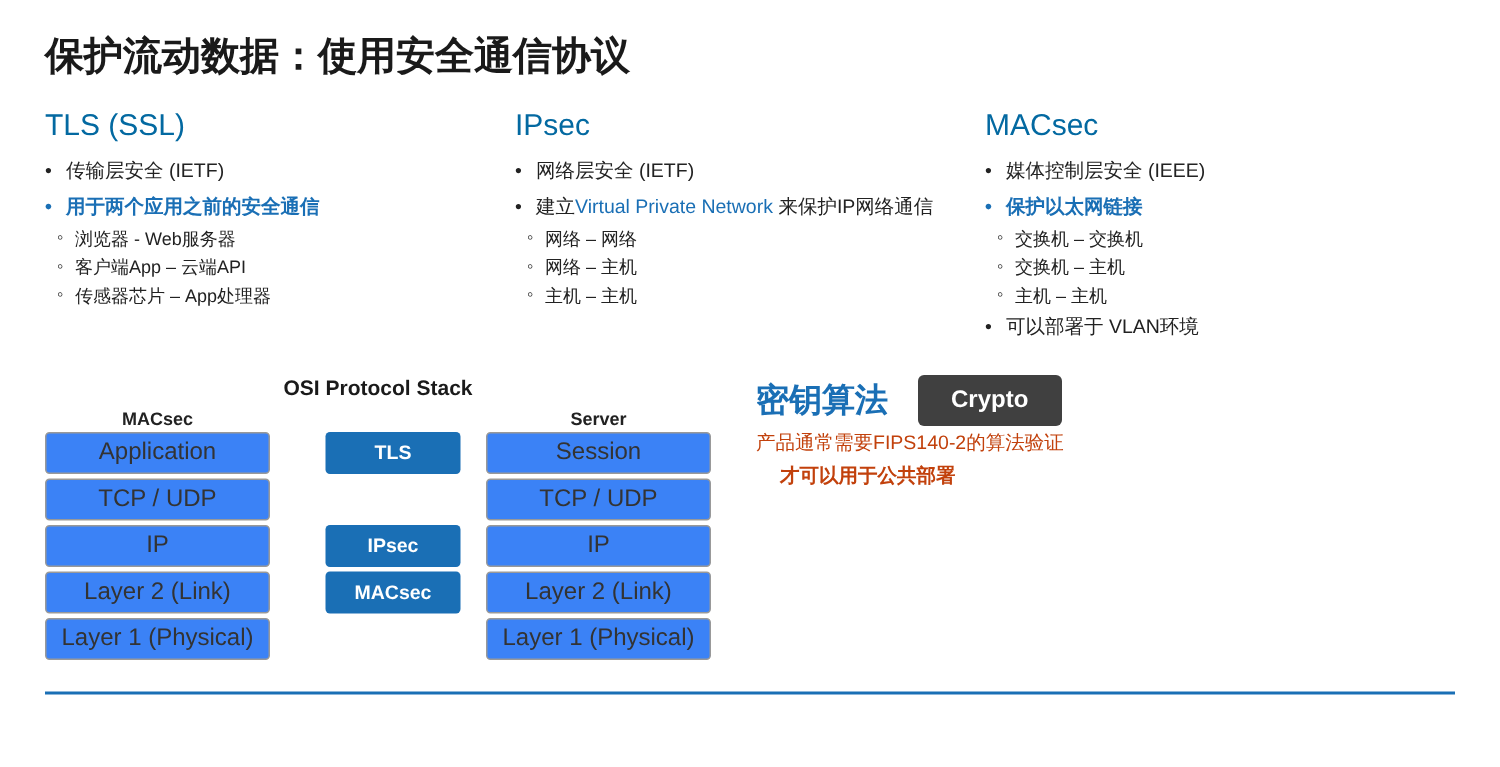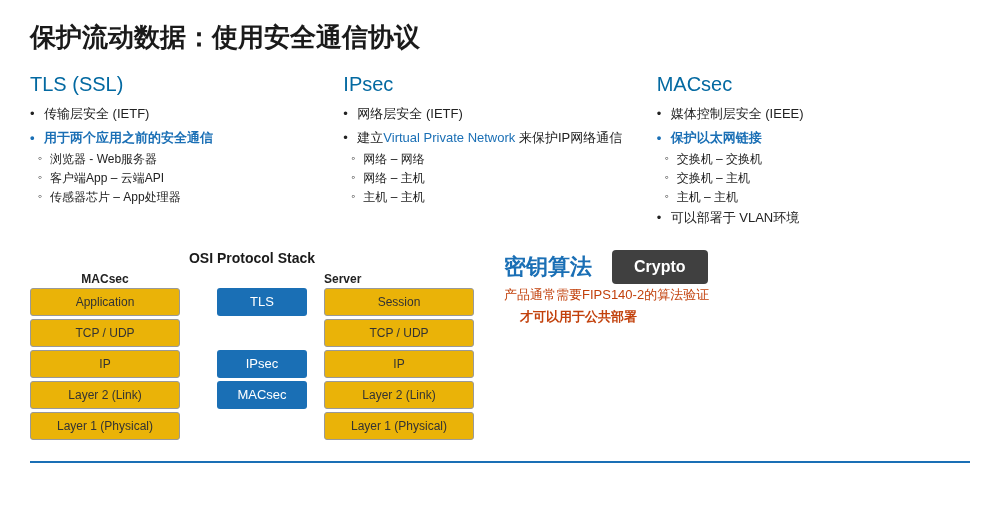--- a/index.html
+++ b/index.html
@@ -124,57 +124,57 @@
       width: 150px;
       text-align: center;
       font-size: 12px;
       font-weight: bold;
       color: #222;
     }
 
     .osi-server-header {
       margin-left: auto;
       width: 150px;
-      text-align: left;
+      text-align: center;
       font-size: 12px;
       font-weight: bold;
       color: #222;
     }
 
     .osi-row {
       display: flex;
       align-items: center;
       margin-bottom: 3px;
       position: relative;
     }
 
     .osi-cell {
       width: 150px;
       height: 28px;
       border: 1px solid #999;
       border-radius: 3px;
-      background: #eab308;
+      background: #3b82f6;
       display: flex;
       align-items: center;
       justify-content: center;
-      font-size: 12px;
+      font-size: 16px;
       color: #333;
     }
 
     .osi-middle {
       flex: 1;
       display: flex;
       align-items: center;
       justify-content: center;
     }
 
     .osi-protocol-bar {
       background: #1a6fb5;
       color: #fff;
-      font-weight: normal;
+      font-weight: bold;
       font-size: 13px;
       height: 28px;
       border-radius: 3px;
       display: flex;
       align-items: center;
       justify-content: center;
       width: 90px;
       margin-left: 20px;
     }
 

